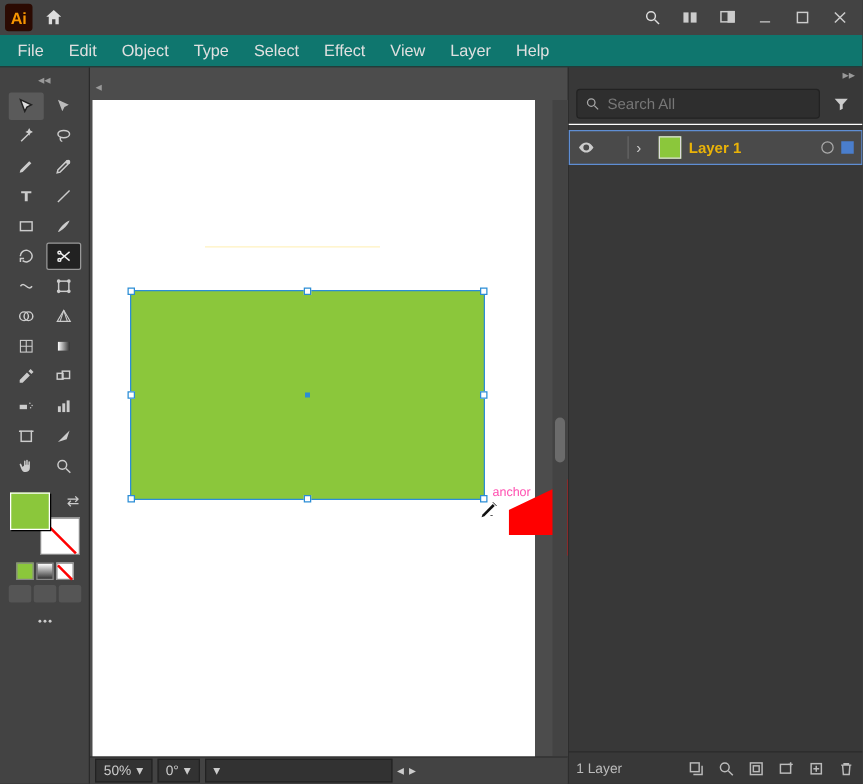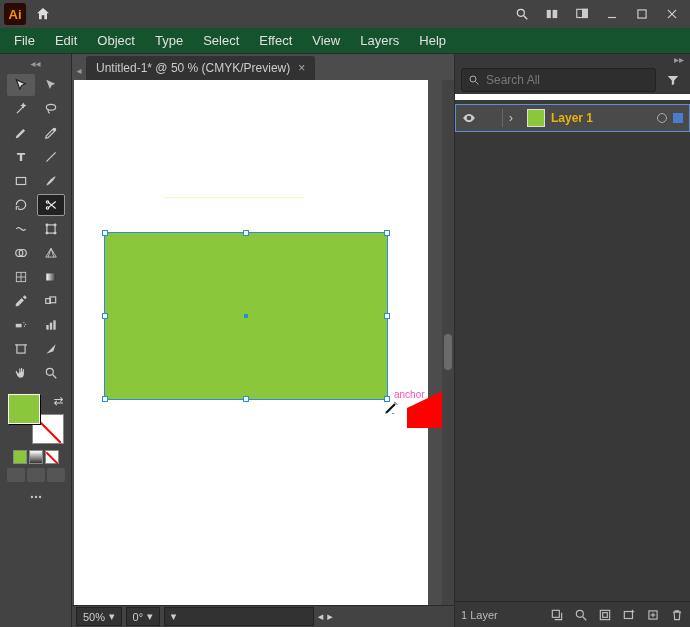--- a/index.html
+++ b/index.html
@@ -8,21 +8,21 @@
 
   
   .titlebar { height: 28px; background: #434343; display: flex; align-items: center; padding: 14px 4px; }
   .titlebar .ai-logo { width: 22px; height: 22px; background: #2b0a02; border-radius: 3px; display:flex; align-items:center; justify-content:center; color:#f79500; font-weight:bold; font-size:13px; margin-right: 6px;}
   .titlebar .home { width: 22px; height: 22px; display:flex; align-items:center; justify-content:center; }
   .titlebar .spacer { flex: 1; }
   .winbtn { width: 28px; height: 22px; display:flex;align-items:center;justify-content:center; color:#ccc; margin-left:2px;}
   .winbtn svg { width:14px; height:14px; }
 
   
-  .menubar { height: 26px; background: #14532d; display: flex; align-items: center; padding: 0 6px; gap: 4px; border-bottom: 1px solid #2a2a2a;}
+  .menubar { height: 26px; background: #0f766e; display: flex; align-items: center; padding: 0 6px; gap: 4px; border-bottom: 1px solid #2a2a2a;}
   .menubar .menuitem { padding: 4px 8px; color:#e0e0e0; font-size: 13px; }
 
   
   .main { display: flex; height: calc(627px - 28px - 26px); }
 
   
   .tools { width: 72px; background: #434343; border-right: 1px solid #2a2a2a; display:flex; flex-direction:column; align-items:center; padding-top: 4px; position: relative;}
   .tools .collapse { width: 100%; height: 12px; display:flex; justify-content:center; color:#999; font-size:10px;}
   .toolgrid { display: grid; grid-template-columns: 28px 28px; gap: 2px 2px; margin-top: 4px;}
   .tool { width: 28px; height: 22px; display:flex; align-items:center; justify-content:center; color:#ccc; border-radius:2px; }
@@ -60,21 +60,21 @@
   .vscroll { position:absolute; right:0; top:0; bottom:0; width:12px; background:#434343;}
   .vscroll .thumb { position:absolute; left:2px; right:2px; top:254px; height:36px; background:#6b6b6b; border-radius:4px;}
 
   
   .right { width: 236px; background:#383838; border-left:1px solid #2a2a2a; display:flex; flex-direction:column;}
   .right .expand { height: 12px; text-align:right; padding-right:6px; color:#999; font-size:10px;}
   .paneltabs { height: 26px; display:flex; align-items:center; border-bottom:1px solid #2a2a2a; padding: 0 6px; gap: 2px;}
   .paneltabs .ptab { padding: 5px 9px; color:#9e9e9e; font-size:12px;}
   .paneltabs .ptab.active { background:#4a4a4a; color:#e8e8e8; border-top:2px solid #999; padding-top:3px;}
   .paneltabs .menu { margin-left:auto; color:#aaa;}
-  .search { height: 34px; display:flex; align-items:center; padding: 0 6px; gap:6px; border-bottom:6px solid #ffffff;}
+  .search { height: 34px; display:flex; align-items:center; padding: 0 6px; gap:6px; border-bottom:1px solid #ffffff;}
   .search .sb { flex:1; height:24px; background:#2e2e2e; border:1px solid #222; border-radius:3px; display:flex; align-items:center; padding:0 6px; gap:6px; color:#888;}
   .search .filter { width:22px; height:22px; display:flex; align-items:center; justify-content:center; color:#ccc;}
   .layerrow { height: 28px; background:#4a4a4a; border:1px solid #5f8ed4; display:flex; align-items:center; gap:6px; padding: 0 6px; margin: 4px 0; }
   .layerrow .eye { width:16px; color:#ccc;}
   .layerrow .lock { width:12px;}
   .layerrow .twisty { width:12px; color:#ccc;}
   .layerrow .thumb { width:18px; height:18px; background:#8bc73b; border:1px solid #ddd;}
   .layerrow .lname { flex:1; color:#eab308;font-weight:bold;}
   .layerrow .target { width:10px; height:10px; border:1px solid #aaa; border-radius:50%;}
   .layerrow .selbox { width:10px; height:10px; background:#4a7ecc;}
@@ -131,21 +131,21 @@
 </div>
 
 <div class="menubar">
   <div class="menuitem">File</div>
   <div class="menuitem">Edit</div>
   <div class="menuitem">Object</div>
   <div class="menuitem">Type</div>
   <div class="menuitem">Select</div>
   <div class="menuitem">Effect</div>
   <div class="menuitem">View</div>
-  <div class="menuitem">Layers</div>
+  <div class="menuitem">Layer</div>
   <div class="menuitem">Help</div>
 </div>
 
 <div class="main">
 
   <div class="tools">
     <div class="collapse">◂◂</div>
     <div class="toolgrid">
       <div class="tool selected">
           <svg width="14" height="14" viewBox="0 0 24 24" fill="none" stroke="#222" stroke-width="2">
@@ -330,24 +330,20 @@
           <circle cx="5" cy="12" r="2"></circle>
           <circle cx="12" cy="12" r="2"></circle>
           <circle cx="19" cy="12" r="2"></circle>
         </svg>
     </div>
   </div>
 
   <div class="docarea">
     <div class="tabstrip">
       <div class="collapse2">◂</div>
-      <div class="doctab">
-        <span>Untitled-1* @ 50 % (CMYK/Preview)</span>
-        <span class="x">×</span>
-      </div>
     </div>
     <div class="canvas-wrap">
       <div class="canvas">
         <div class="faintrule"></div>
         <div class="artobj">
           <div class="handle" style="left:-3px;top:-3px"></div>
           <div class="handle" style="left:50%;top:-3px;transform:translateX(-50%)"></div>
           <div class="handle" style="right:-3px;top:-3px"></div>
           <div class="handle" style="left:-3px;top:50%;transform:translateY(-50%)"></div>
           <div class="handle" style="right:-3px;top:50%;transform:translateY(-50%)"></div>

